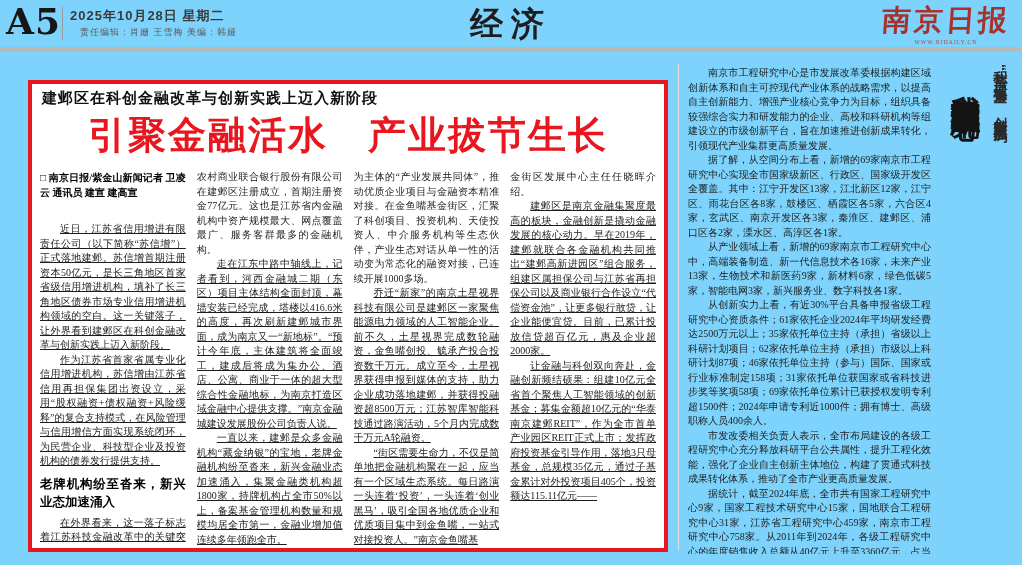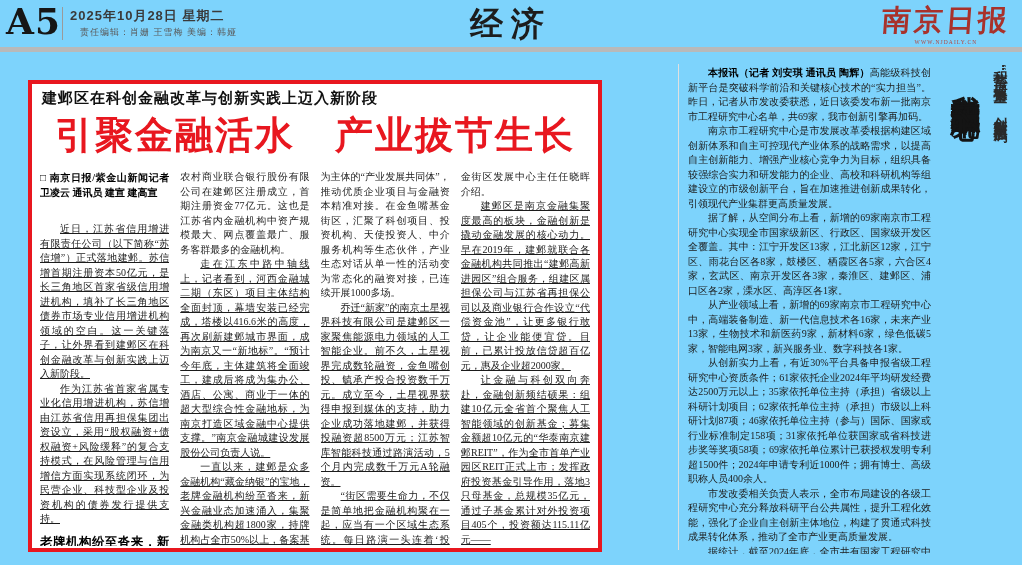--- a/index.html
+++ b/index.html
@@ -16,21 +16,21 @@
              font-size:9px;color:#5a5a5a;letter-spacing:1px;}
   .section-title{position:absolute;left:50%;transform:translateX(-50%);top:2px;
              font-family:"Liberation Sans","DejaVu Sans",sans-serif;font-weight:900;
              font-size:33px;color:#1d1d1d;letter-spacing:8px;}
   .masthead{position:absolute;right:12px;top:1px;text-align:center;}
   .masthead-logo{font-family:"DejaVu Serif",serif;font-weight:bold;font-size:29px;color:#a8322b;
              letter-spacing:3px;transform:skewX(-4deg);}
   .masthead-url{font-size:10px;color:#b4443d;letter-spacing:2px;transform:scale(0.55);transform-origin:center top;margin-top:-2px;}
   .header-rule{position:absolute;left:0;top:47px;width:100%;height:5px;background:#b9b9b9;}
   
-  .main-article{position:absolute;left:28px;top:80px;width:574px;height:472px;
+  .main-article{position:absolute;left:28px;top:80px;width:640px;height:472px;
              border:4px solid #e8171f;box-sizing:border-box;background:#fff;padding:3px 8px 4px 8px;}
   .kicker{font-family:"Liberation Sans","DejaVu Sans",sans-serif;font-weight:600;font-size:15px;
              color:#111;margin:2px 0 1px 2px;letter-spacing:1px;}
   .headline{font-family:Liberation Mono, monospace;font-weight:900;font-size:38px;
              color:#e8171f;text-align:center;letter-spacing:2px;margin:2px 0 9px 0;white-space:nowrap;}
   .columns{display:flex;gap:11px;height:376px;overflow:hidden;}
   .col{flex:1;font-size:10px;line-height:1.45;text-align:justify;overflow:hidden;color:#1c1c1c;}
   .blk{margin:0;}
   .blk.para{text-indent:2em;text-decoration:underline;}
   .blk.cont{text-indent:0;}
@@ -96,21 +96,20 @@
           <div class="blk para">建邺区是南京金融集聚度最高的板块，金融创新是撬动金融发展的核心动力。早在2019年，建邺就联合各金融机构共同推出“建邺高新进园区”组合服务，组建区属担保公司与江苏省再担保公司以及商业银行合作设立“代偿资金池”，让更多银行敢贷，让企业能便宜贷。目前，已累计投放信贷超百亿元，惠及企业超2000家。</div>
           <div class="blk para">让金融与科创双向奔赴，金融创新频结硕果：组建10亿元全省首个聚焦人工智能领域的创新基金；募集金额超10亿元的“华泰南京建邺REIT”，作为全市首单产业园区REIT正式上市；发挥政府投资基金引导作用，落地3只母基金，总规模35亿元，通过子基金累计对外投资项目405个，投资额达115.11亿元——</div>
         </div>
       </div>
   </div>
 
   <div class="article-divider"></div>
 
   <div class="secondary-article">
     <div class="secondary-body" id="right-paragraphs">
-        <p class="rpara"><b>本报讯（记者 刘安琪 通讯员 陶辉）</b>高能级科技创新平台是突破科学前沿和关键核心技术的“实力担当”。昨日，记者从市发改委获悉，近日该委发布新一批南京市工程研究中心名单，共69家，我市创新引擎再加码。</p>
         <p class="rpara">南京市工程研究中心是市发展改革委根据构建区域创新体系和自主可控现代产业体系的战略需求，以提高自主创新能力、增强产业核心竞争力为目标，组织具备较强综合实力和研发能力的企业、高校和科研机构等组建设立的市级创新平台，旨在加速推进创新成果转化，引领现代产业集群更高质量发展。</p>
         <p class="rpara">据了解，从空间分布上看，新增的69家南京市工程研究中心实现全市国家级新区、行政区、国家级开发区全覆盖。其中：江宁开发区13家，江北新区12家，江宁区、雨花台区各8家，鼓楼区、栖霞区各5家，六合区4家，玄武区、南京开发区各3家，秦淮区、建邺区、浦口区各2家，溧水区、高淳区各1家。</p>
         <p class="rpara">从产业领域上看，新增的69家南京市工程研究中心中，高端装备制造、新一代信息技术各16家，未来产业13家，生物技术和新医药9家，新材料6家，绿色低碳5家，智能电网3家，新兴服务业、数字科技各1家。</p>
         <p class="rpara">从创新实力上看，有近30%平台具备申报省级工程研究中心资质条件；61家依托企业2024年平均研发经费达2500万元以上；35家依托单位主持（承担）省级以上科研计划项目；62家依托单位主持（承担）市级以上科研计划87项；46家依托单位主持（参与）国际、国家或行业标准制定158项；31家依托单位获国家或省科技进步奖等奖项58项；69家依托单位累计已获授权发明专利超1500件；2024年申请专利近1000件；拥有博士、高级职称人员400余人。</p>
         <p class="rpara">市发改委相关负责人表示，全市布局建设的各级工程研究中心充分释放科研平台公共属性，提升工程化效能，强化了企业自主创新主体地位，构建了贯通式科技成果转化体系，推动了全市产业更高质量发展。</p>
         <p class="rpara">据统计，截至2024年底，全市共有国家工程研究中心9家，国家工程技术研究中心15家，国地联合工程研究中心31家，江苏省工程研究中心459家，南京市工程研究中心758家。从2011年到2024年，各级工程研究中心的年度销售收入总额从40亿元上升至3360亿元，占当年全市规上工业企业总产值的比例也从0.4%增长至20%。</p>
       </div>
     <div class="v-headline">我市新增六十九家市级工程研究中心</div>
     <div class="v-kicker">积蓄“硬核力量”，创新引擎再加码</div>
   </div>

